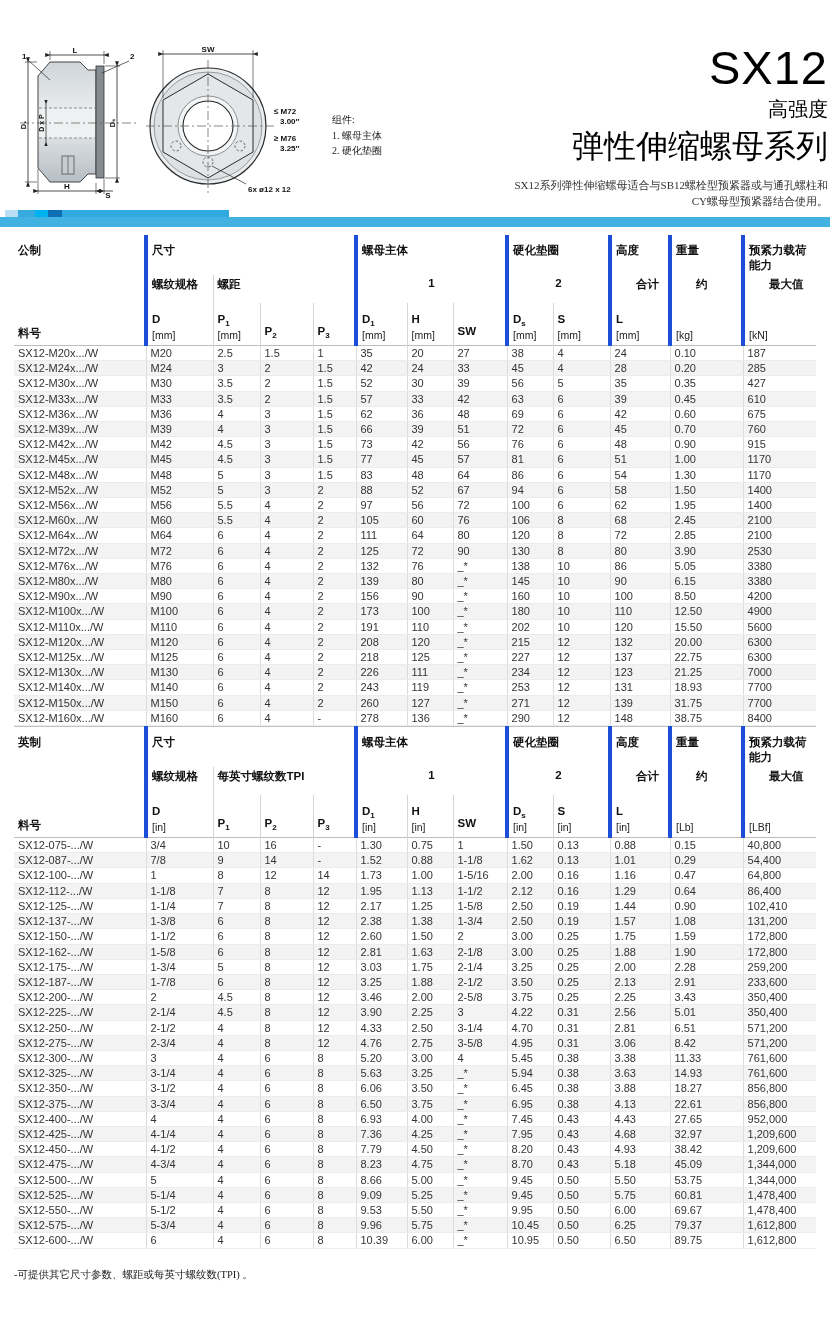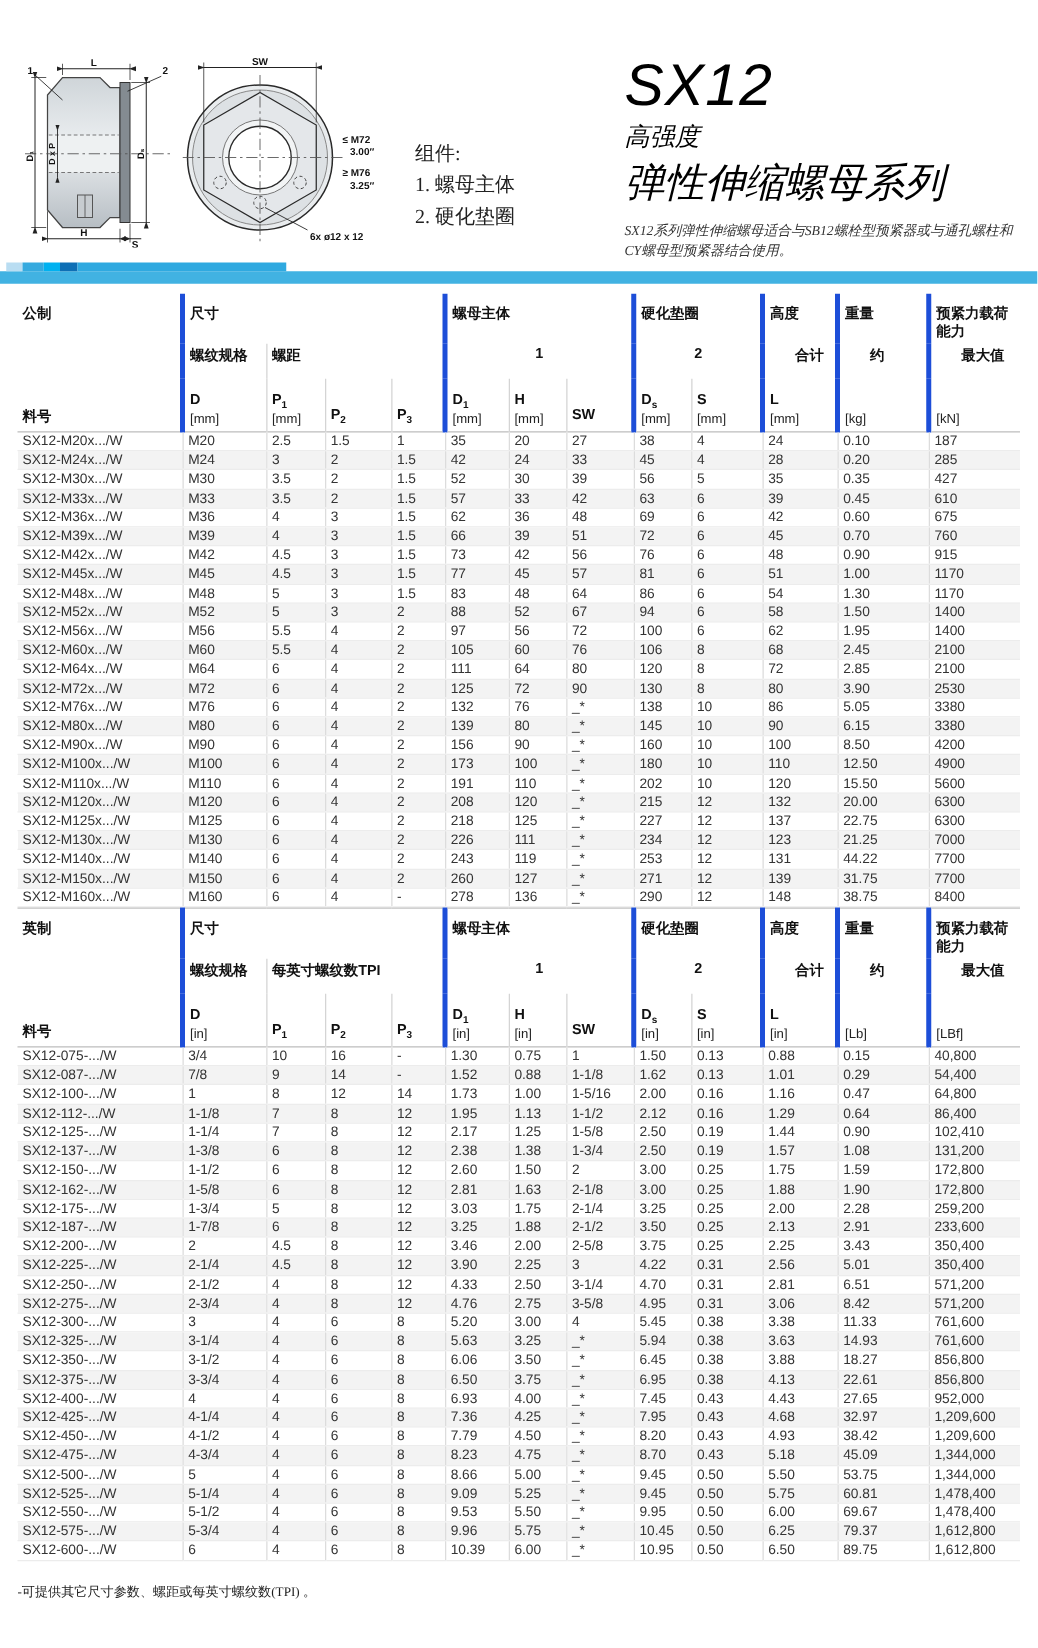--- a/index.html
+++ b/index.html
@@ -7,22 +7,22 @@
     width:830px;height:1318px;overflow:hidden;background:#fff;
     font-family:"Liberation Sans","DejaVu Sans",sans-serif;color:#1a1a1a;
     position:relative;
   }
   .serif{font-family:"Liberation Serif","DejaVu Serif",serif;}
 
   
   .top{position:relative;height:210px;}
   .svg-side{position:absolute;left:18px;top:46px;}
   .svg-front{position:absolute;left:146px;top:44px;}
-  .legend{position:absolute;left:332px;top:112px;font-size:16px;line-height:1.55;color:#222;}
-  .title-block{position:absolute;right:20px;top:44px;text-align:left;font-style:italic;}
+  .legend{position:absolute;left:332px;top:112px;font-size:10px;line-height:1.55;color:#222;}
+  .title-block{position:absolute;right:2px;top:44px;text-align:right;}
   .product{font-size:47px;line-height:1.02;font-weight:400;color:#000;letter-spacing:1px;}
   .sub1{font-size:20px;margin-top:4px;color:#000;}
   .sub2{font-size:32px;margin-top:2px;color:#000;}
   .desc{font-size:11px;margin-top:8px;line-height:1.5;color:#333;}
 
   
   .deco{margin-top:0;}
   .deco-top{height:7px;display:flex;}
   .deco-top span{display:block;height:7px;}
   .seg0{width:5px;}
@@ -578,21 +578,21 @@
         <td>M140</td>
         <td>6</td>
         <td>4</td>
         <td>2</td>
         <td>243</td>
         <td>119</td>
         <td>_*</td>
         <td>253</td>
         <td>12</td>
         <td>131</td>
-        <td>44.22</td>
+        <td>18.93</td>
         <td>7700</td>
       </tr>
       <tr>
         <td>SX12-M150x.../W</td>
         <td>M150</td>
         <td>6</td>
         <td>4</td>
         <td>2</td>
         <td>260</td>
         <td>127</td>

